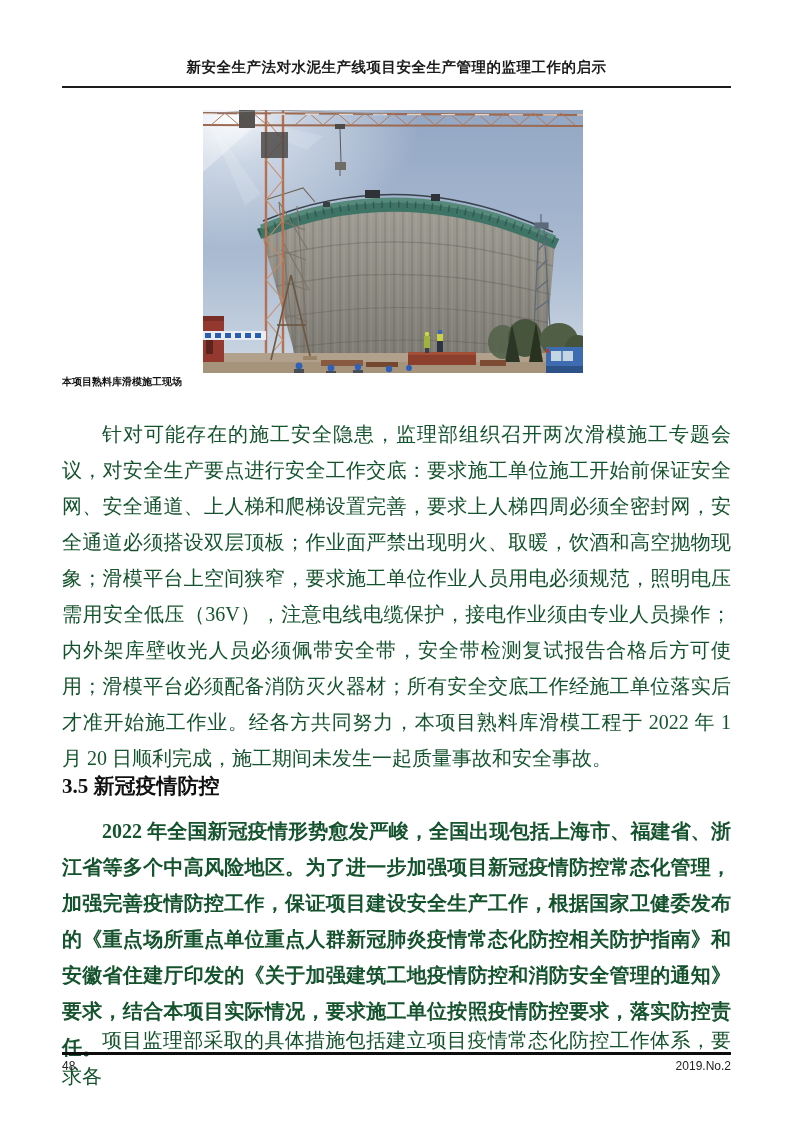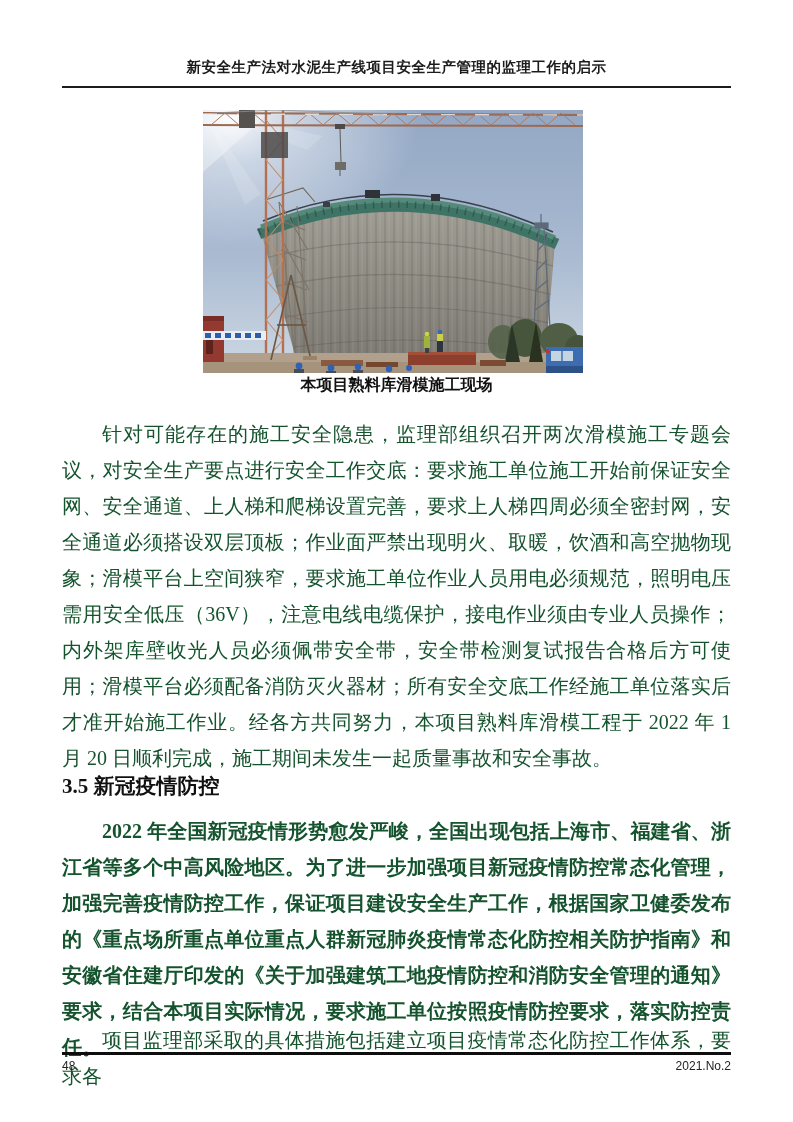--- a/index.html
+++ b/index.html
@@ -8,22 +8,22 @@
     font-family:"Liberation Serif","DejaVu Serif",serif;color:#141414;overflow:hidden;
   }
   .header-title{
     position:absolute;top:58px;left:62px;width:669px;text-align:center;
     font-size:14.5px;font-weight:bold;letter-spacing:.5px;color:#1b1b1b;
   }
   .header-rule{position:absolute;top:86px;left:62px;width:669px;height:0;border-top:2px solid #1c1c1c;}
   .photo-figure{position:absolute;left:203px;top:110px;width:380px;height:263px;}
   .photo-figure svg{display:block;width:380px;height:263px;}
   .photo-caption{
-    position:absolute;top:375px;left:62px;width:669px;text-align:center;
-    font-family:"Liberation Sans","DejaVu Sans",sans-serif;font-weight:bold;font-size:16px;color:#111;
+    position:absolute;top:375px;left:62px;width:669px;text-align:left;
+    font-family:"Liberation Sans","DejaVu Sans",sans-serif;font-weight:bold;font-size:10px;color:#111;
   }
   .para{
     position:absolute;left:62px;width:669px;font-size:20px;line-height:36px;
     text-align:justify;text-justify:inter-ideograph;text-indent:2em;color:#14532d;
   }
   .para1{top:396px;}
   .section-heading{
     position:absolute;top:753px;left:62px;width:669px;
     font-family:Liberation Serif, serif;font-weight:bold;
     font-size:21px;line-height:32px;color:#101010;
@@ -272,15 +272,15 @@
   <p class="para para1">针对可能存在的施工安全隐患，监理部组织召开两次滑模施工专题会议，对安全生产要点进行安全工作交底：要求施工单位施工开始前保证安全网、安全通道、上人梯和爬梯设置完善，要求上人梯四周必须全密封网，安全通道必须搭设双层顶板；作业面严禁出现明火、取暖，饮酒和高空抛物现象；滑模平台上空间狭窄，要求施工单位作业人员用电必须规范，照明电压需用安全低压（36V），注意电线电缆保护，接电作业须由专业人员操作；内外架库壁收光人员必须佩带安全带，安全带检测复试报告合格后方可使用；滑模平台必须配备消防灭火器材；所有安全交底工作经施工单位落实后才准开始施工作业。经各方共同努力，本项目熟料库滑模工程于 2022 年 1 月 20 日顺利完成，施工期间未发生一起质量事故和安全事故。</p>
 
   <h2 class="section-heading">3.5 新冠疫情防控</h2>
 
   <p class="para para2">2022 年全国新冠疫情形势愈发严峻，全国出现包括上海市、福建省、浙江省等多个中高风险地区。为了进一步加强项目新冠疫情防控常态化管理，加强完善疫情防控工作，保证项目建设安全生产工作，根据国家卫健委发布的《重点场所重点单位重点人群新冠肺炎疫情常态化防控相关防护指南》和安徽省住建厅印发的《关于加强建筑工地疫情防控和消防安全管理的通知》要求，结合本项目实际情况，要求施工单位按照疫情防控要求，落实防控责任。</p>
 
   <p class="para para3">项目监理部采取的具体措施包括建立项目疫情常态化防控工作体系，要求各</p>
 
   <div class="footer-rule"></div>
   <div class="footer-page">48</div>
-  <div class="footer-issue">2021.No.2</div>
+  <div class="footer-issue">2019.No.2</div>
 
 </div>
 
 </body></html>

